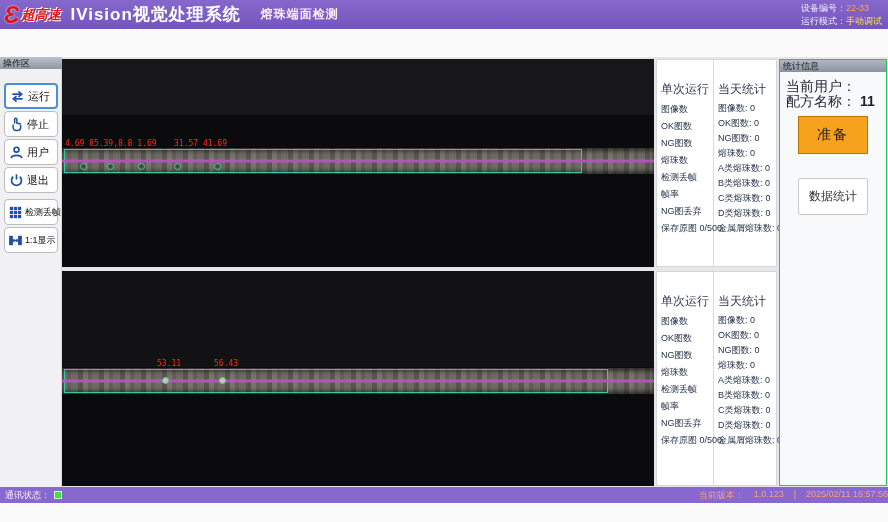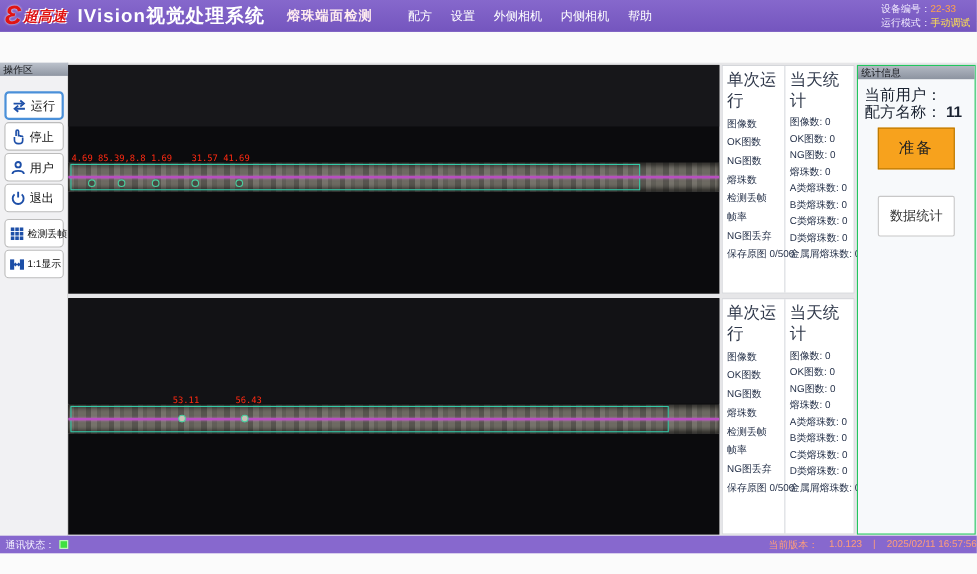--- a/index.html
+++ b/index.html
@@ -52,21 +52,21 @@
   .blob.dark { background:#4A4842; }
   .ann { position:absolute; color:#FF2A12; font-family:"DejaVu Sans Mono", monospace; font-size:8px; white-space:nowrap; }
 
   
   .stats-panel { position:absolute; left:656px; width:121px; background:#FFFFFF; border:1px solid #D4D6DA; display:flex; }
   #stats-top { top:59px; height:208px; }
   #stats-bottom { top:271px; height:215px; }
   .stats-col { padding:3px 0 0 4px; }
   .stats-col.left { width:57px; border-right:1px solid #D8DADE; }
   .stats-col.right { width:62px; }
-  .stats-header { font-size:15px; color:#30394B; margin-bottom:3px; }
+  .stats-header { font-size:12px; color:#30394B; margin-bottom:3px;margin-top:18px; }
   .stat-row { font-size:9px; color:#26324A; white-space:nowrap; }
   .stats-col.left .stat-row { line-height:17px; }
   .stats-col.right .stat-row { line-height:15px; }
 
   
   #info-panel { left:779px; top:59px; width:108px; height:427px; background:#F7F9FB; border:1px solid #22c55e; }
   #info-header { left:0; top:0; width:106px; height:12px; background:linear-gradient(180deg,#B2B8C2,#8C93A0); font-size:9px; line-height:12px; padding-left:3px; color:#15171B; }
   .info-row { position:absolute; left:6px; font-size:14px; color:#1A2230; }
   #prepare-btn { left:18px; top:56px; width:70px; height:38px; background:#F7A21D; border:1px solid #B87700; font-size:14px; color:#222; display:flex; align-items:center; justify-content:center; cursor:pointer; letter-spacing:2px; }
   #datastats-btn { left:18px; top:118px; width:70px; height:37px; background:#FFFFFF; border:1px solid #C8C8C8; border-radius:2px; font-size:12px; color:#333; display:flex; align-items:center; justify-content:center; cursor:pointer; }
@@ -88,27 +88,20 @@
     <span>□</span>
     <span>✕</span>
   </div>
 </div>
 
 <div id="appheader" class="abs">
   <span id="logo-c">Ɛ</span>
   <span id="brand">超高速</span>
   <span id="app-title">IVision视觉处理系统</span>
   <span id="app-subtitle">熔珠端面检测</span>
-  <div id="menu">
-    <span>配方</span>
-    <span>设置</span>
-    <span>外侧相机</span>
-    <span>内侧相机</span>
-    <span>帮助</span>
-  </div>
   <div id="device-info">
     <div><span class="lbl">设备编号：</span><span id="device-value">22-33</span></div>
     <div><span class="lbl">运行模式：</span><span id="mode-value">手动调试</span></div>
   </div>
 </div>
 
 <div id="main" class="abs"></div>
 
 <div id="sidebar" class="abs">
   <div id="op-header" class="abs">操作区</div>

